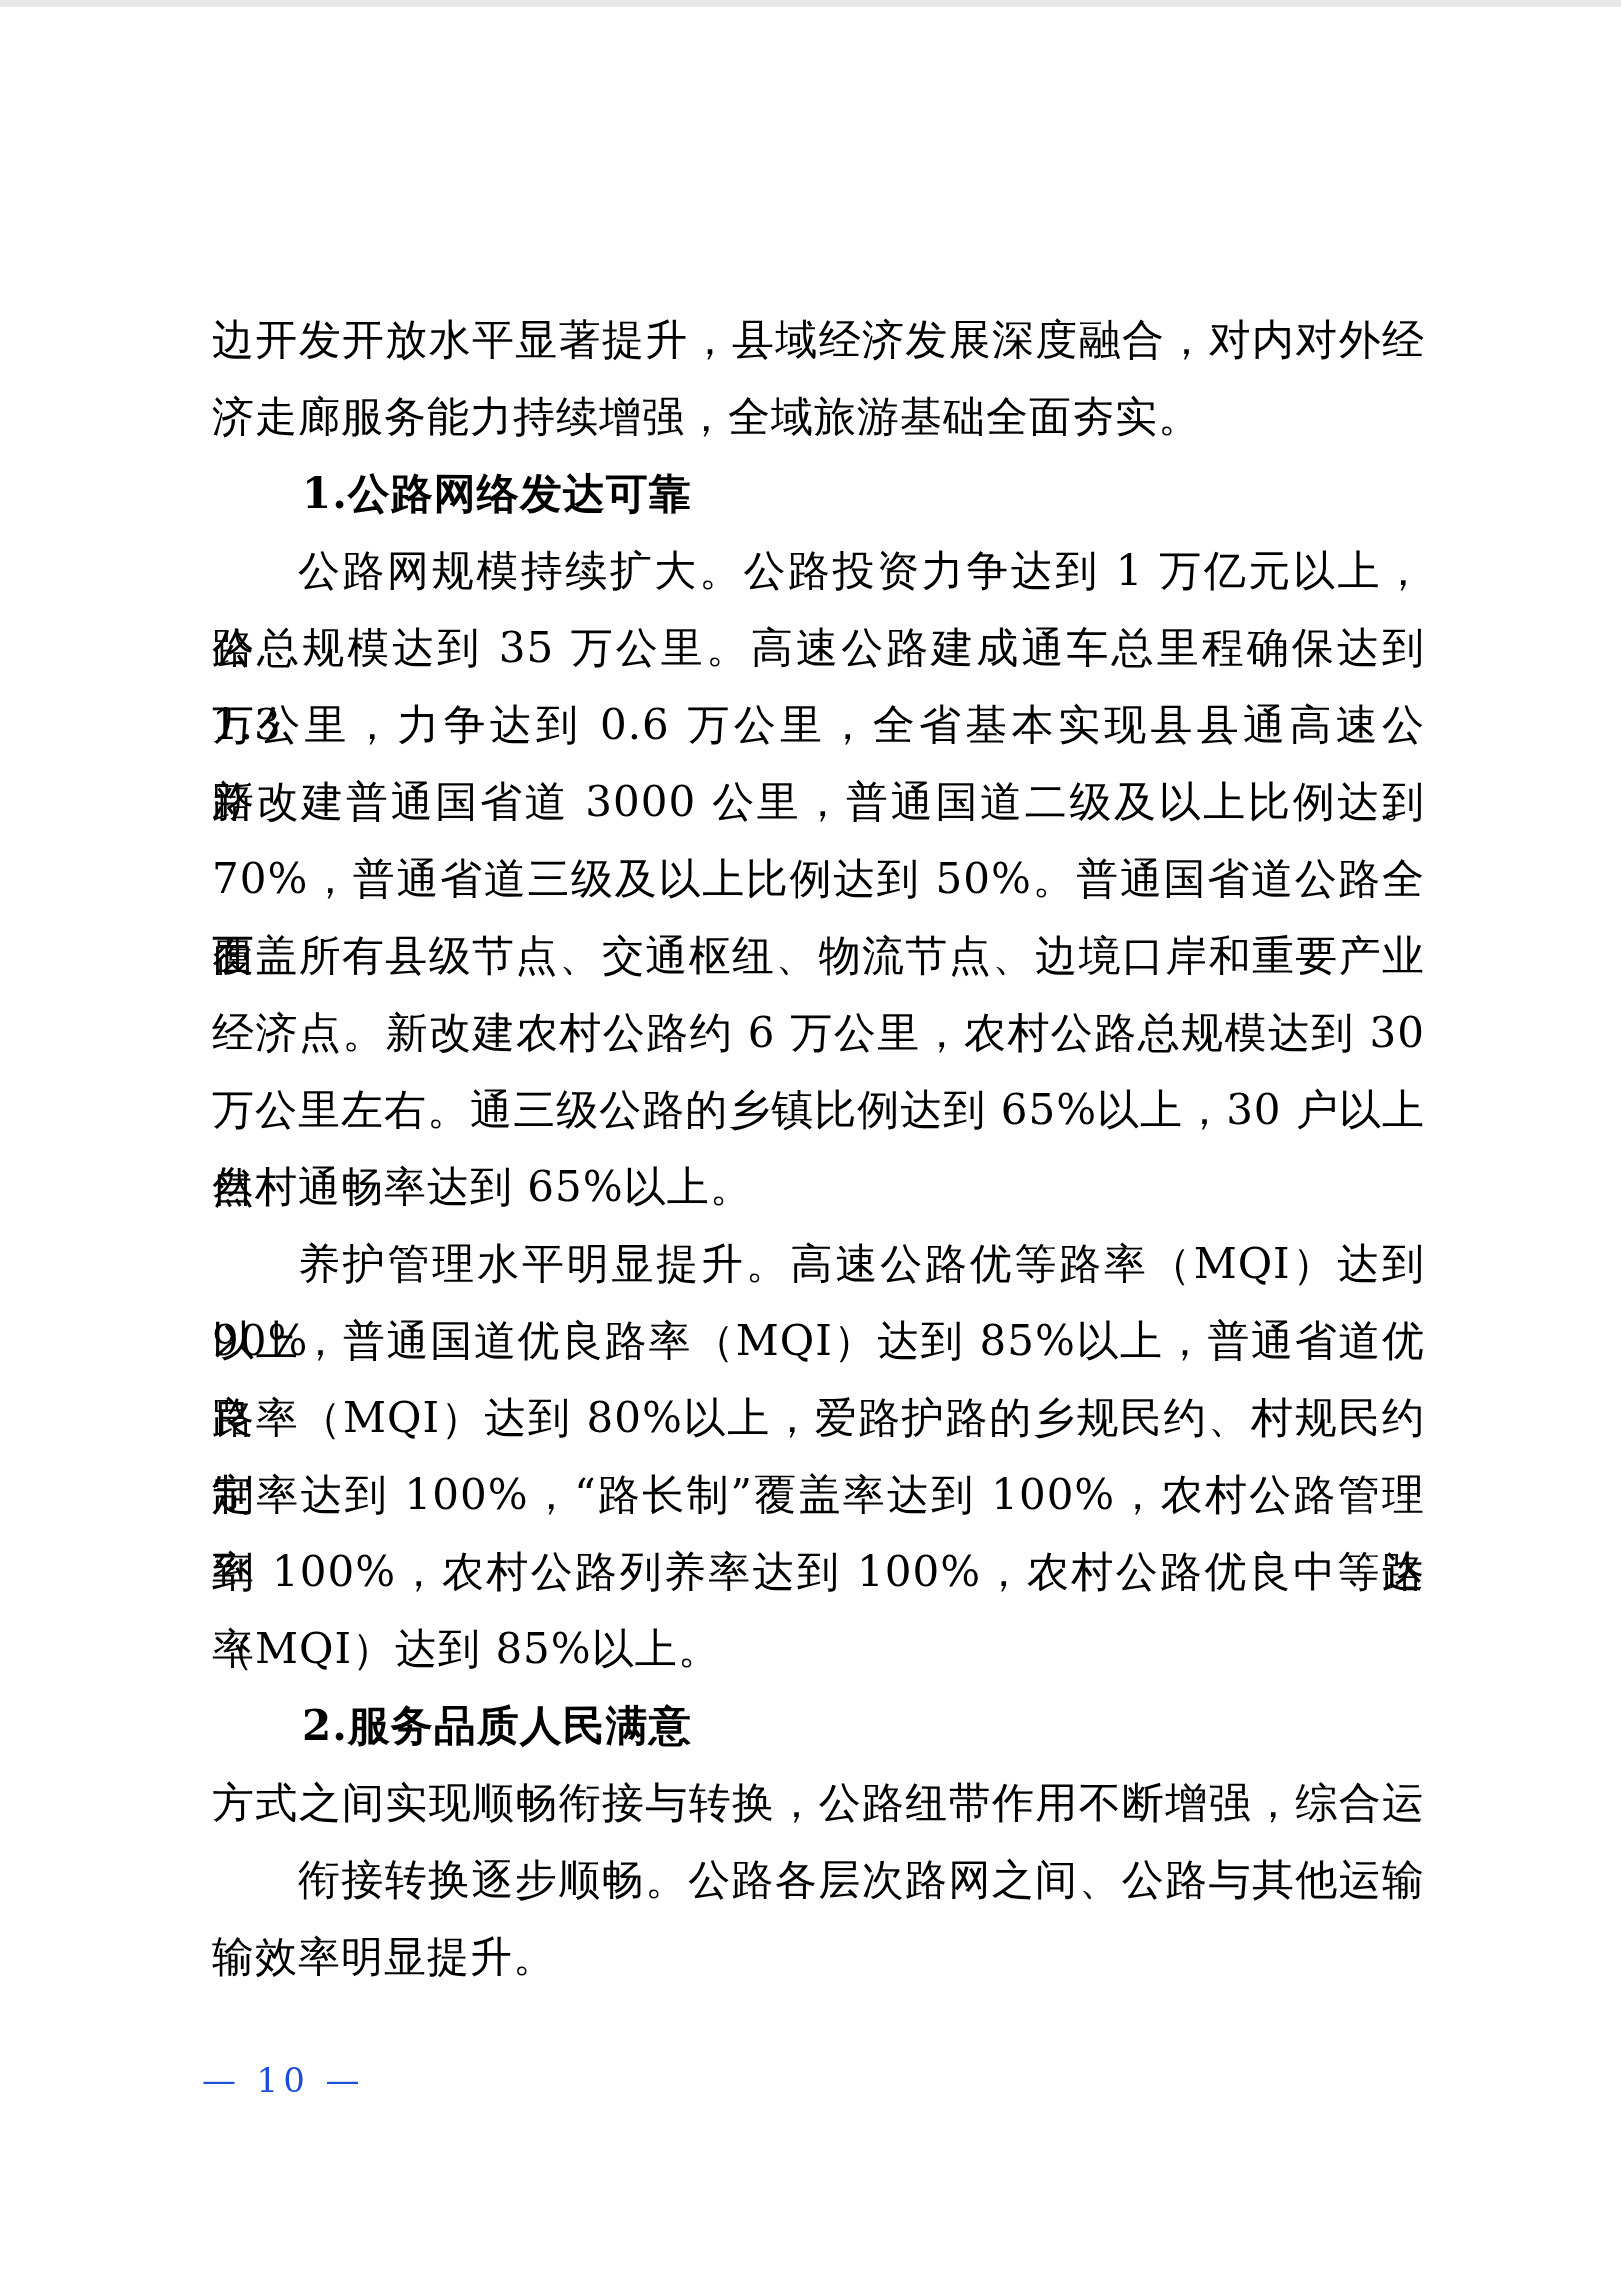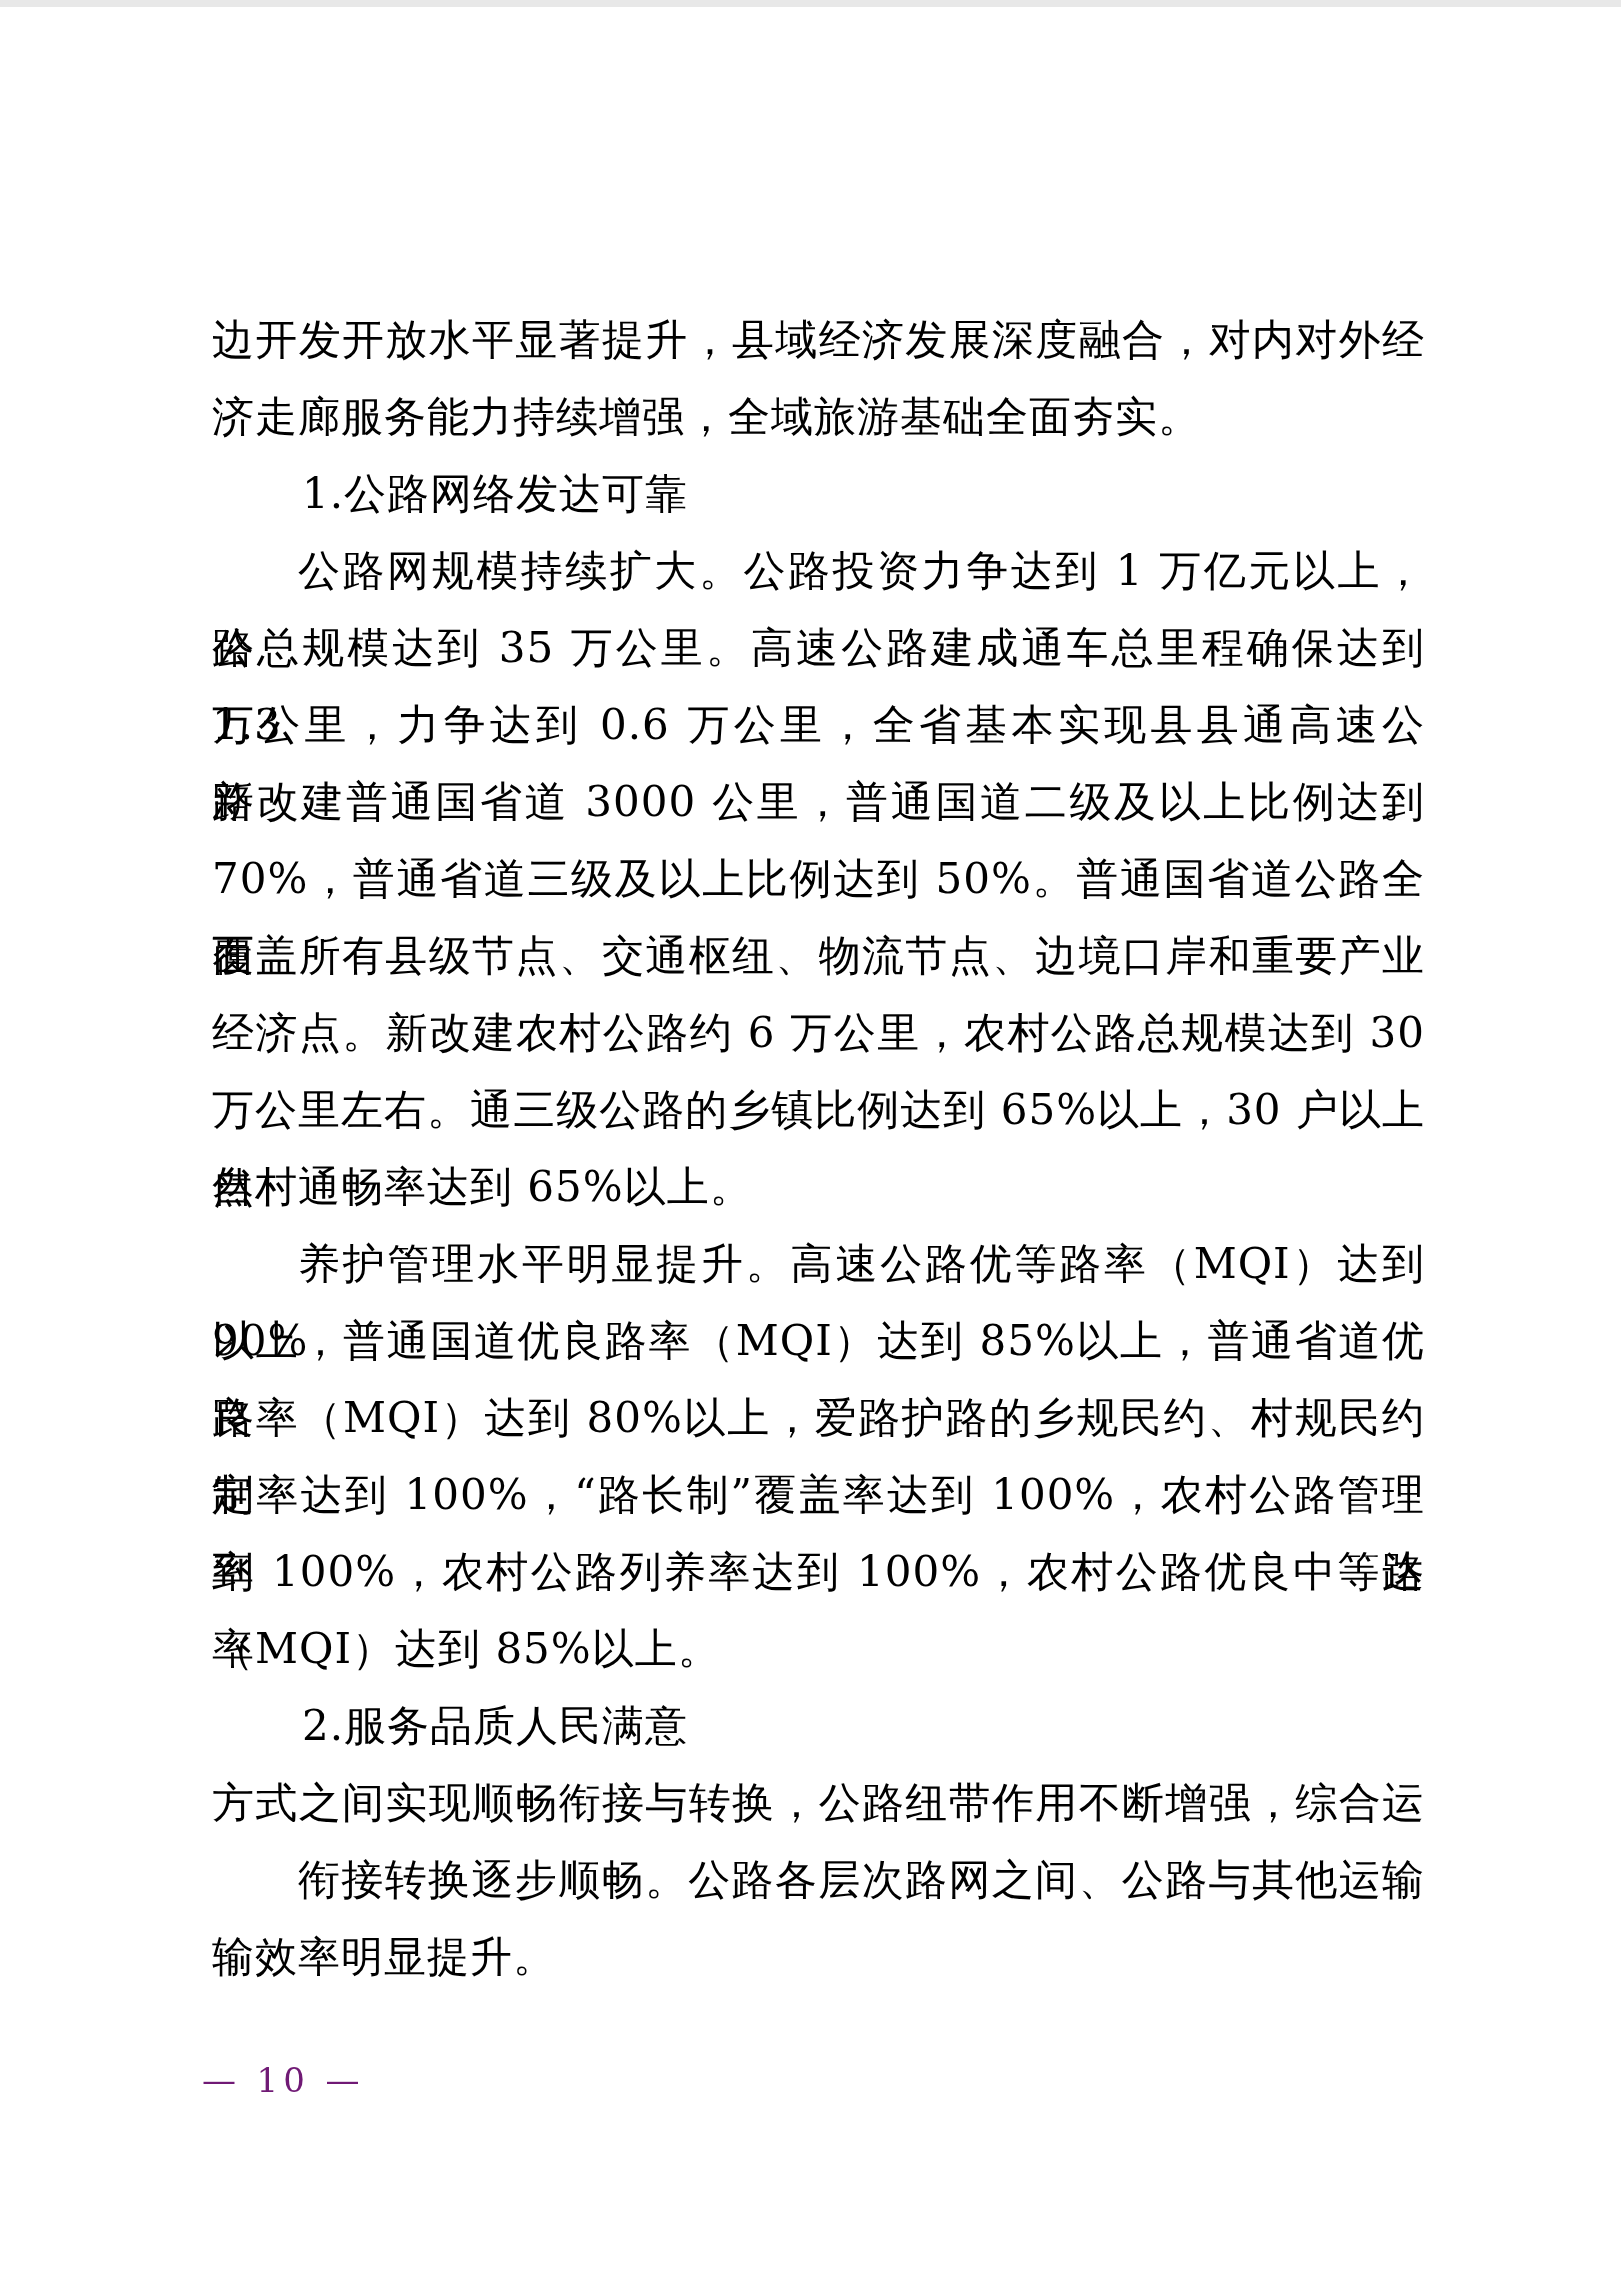--- a/index.html
+++ b/index.html
@@ -43,29 +43,30 @@
   }
   
   .line.end {
     text-align: center;
     text-align-last: left;
   }
   .line.h {
     text-align: center;
     text-align-last: left;
     padding-left: 90px;
+    font-weight: bold;
   }
   .footer {
     position: absolute;
     left: 202px;
     top: 2052px;
     font-size: 34px;
     line-height: 43px;
     letter-spacing: 4.9px;
-    color: #701a75;
+    color: #1d4ed8;
   }
 </style>
 </head>
 <body>
 
 <div class="page">
 
   <div class="body-text">
     <div class="line j">边开发开放水平显著提升，县域经济发展深度融合，对内对外经</div>
     <div class="line end">济走廊服务能力持续增强，全域旅游基础全面夯实。</div>

